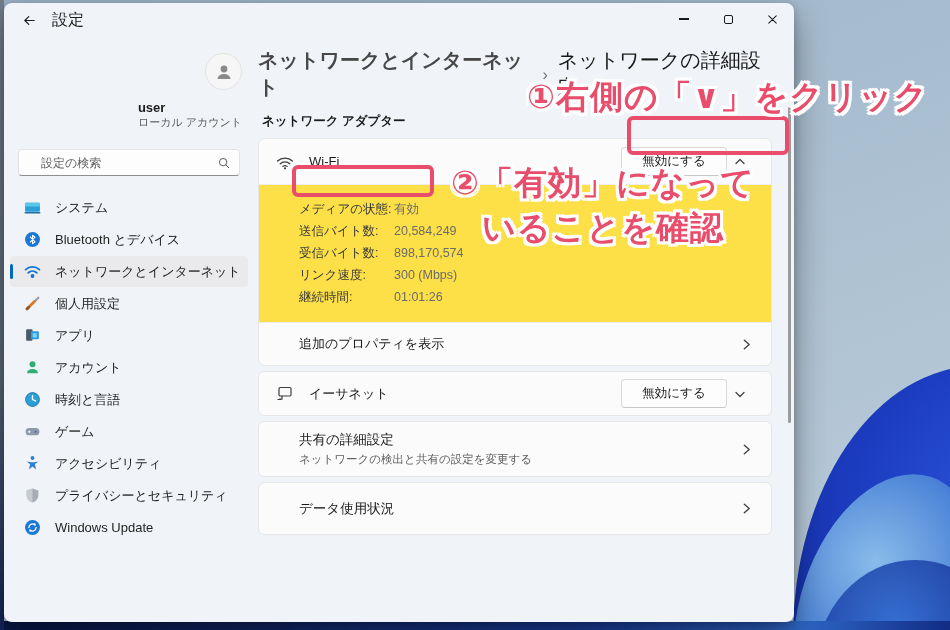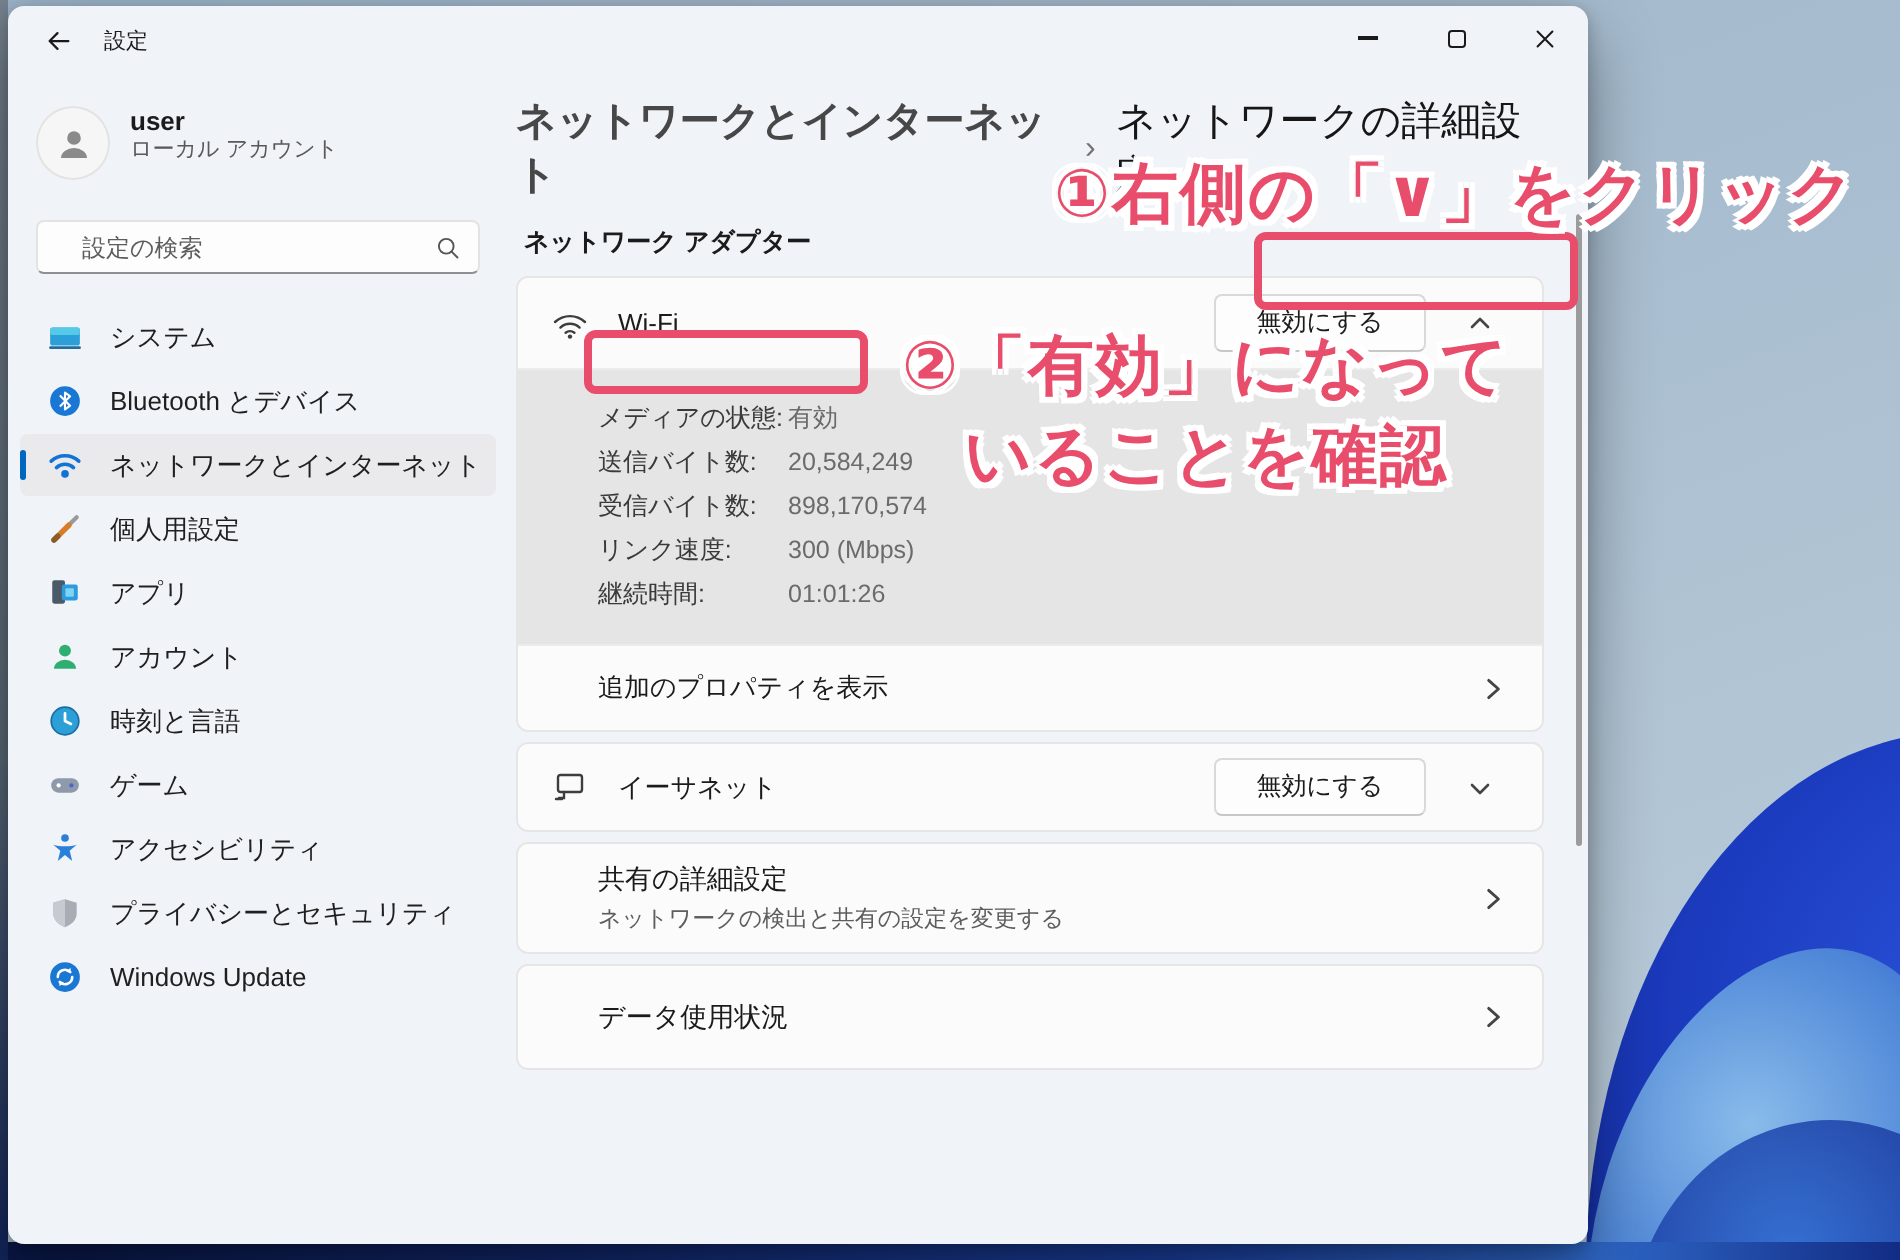--- a/index.html
+++ b/index.html
@@ -18,29 +18,29 @@
       background:linear-gradient(90deg,#0a1848 0%,#11276b 30%,#1b3f9e 62%,#2f68c8 84%,#122c84 100%); }
   .left-strip { position:absolute; left:0; top:0; width:4px; height:630px;
       background:linear-gradient(#75828f 0%,#5c6b7a 60%,#12255c 100%); }
 
   
   .window { position:absolute; left:4px; top:3px; width:790px; height:619px; border-radius:8px;
       background:#f0f3f8; box-shadow:0 14px 34px rgba(0,0,0,.38),0 2px 8px rgba(0,0,0,.22); overflow:hidden; }
 
   .titlebar { position:absolute; top:0; left:0; right:0; height:34px; display:flex; align-items:center; }
   .back-btn { width:34px; height:30px; margin-left:8px; display:flex; align-items:center; justify-content:center; border-radius:4px; }
-  .app-title { font-size:11px; color:#1b1b1b; margin-left:6px; }
+  .app-title { font-size:16px; color:#1b1b1b; margin-left:6px; }
   .win-controls { margin-left:auto; display:flex; height:100%; }
   .wc { width:44px; height:32px; display:flex; align-items:center; justify-content:center; }
   .min-bar { width:10px; height:1.5px; background:#1a1a1a; }
   .max-box { width:9px; height:9px; border:1.2px solid #1a1a1a; border-radius:2px; }
 
   
   .sidebar { position:absolute; left:0; top:34px; width:250px; bottom:0; }
-  .user-block { display:flex; align-items:flex-start; gap:10px; margin:16px 12px 0 14px; }
+  .user-block { display:flex; align-items:flex-end; gap:10px; margin:16px 12px 0 14px;flex-direction:column; }
   .avatar { width:37px; height:37px; border-radius:50%; background:#f6f6f6; display:flex; align-items:center; justify-content:center; box-shadow:0 0 0 1px #e3e3e3 inset; }
   .user-name { font-size:13px; font-weight:bold; color:#1b1b1b; line-height:15px; }
   .user-type { font-size:11px; color:#595959; line-height:14px; }
   .search-box { margin:20px 14px 0 14px; height:27px; background:#fdfdfd; border:1px solid #e3e3e3; border-bottom:1.5px solid #8f8f8f; border-radius:4px; display:flex; align-items:center; padding:0 8px 0 22px; }
   .search-box input { border:none; outline:none; background:transparent; flex:1; font-size:12px; color:#333; font-family:inherit; }
   .search-box input::placeholder { color:#5d5d5d; }
   .nav { margin:16px 6px 0 6px; }
   .nav-item { position:relative; height:31px; display:flex; align-items:center; gap:14px; padding-left:14px; border-radius:4px; margin-bottom:1px;text-align:right; }
   .nav-item.selected { background:#eaeaec; }
   .nav-item.selected .accent { position:absolute; left:0; top:8px; width:3px; height:15px; border-radius:2px; background:#0067c0; }
@@ -53,25 +53,25 @@
   .bc-parent { font-size:20px; font-weight:600; color:#474747; }
   .bc-sep { font-size:16px; color:#737373; padding-top:2px; }
   .bc-current { font-size:20px; font-weight:normal; color:#161616; }
   .section-title { font-size:12.5px; font-weight:bold; color:#1b1b1b; margin:8px 0 8px 4px; }
 
   .card { background:#fbfbfb; border:1px solid #e6e6e6; border-radius:6px; margin-bottom:5px; overflow:hidden; }
   .card-row { display:flex; align-items:center; min-height:43px; padding:0 18px 0 16px; }
   .card-row + .card-row, .detail-block + .card-row { border-top:1px solid #ececec; }
   .adapter-icon { width:20px; height:20px; margin-right:14px; display:flex; align-items:center; justify-content:center; }
   .adapter-name { font-size:13px; color:#1b1b1b; }
-  .row-right { margin-left:auto; display:flex; align-items:center; gap:14px; }
+  .row-right { margin-left:auto; display:flex; align-items:center; }
   .btn { background:#fdfdfd; border:1px solid #d9d9d9; border-bottom-color:#c7c7c7; border-radius:4px; font-size:12.5px; color:#1b1b1b; padding:5px 0; width:106px; text-align:center; font-family:inherit; }
   .chev-btn { width:26px; height:26px; display:flex; align-items:center; justify-content:center; border-radius:4px; }
 
-  .detail-block { background:#e5e5e5; border-top:1px solid #ececec; padding:13px 16px 14px 40px; }
+  .detail-block { background:#fde047; border-top:1px solid #ececec; padding:13px 16px 14px 40px; }
   .detail-row { display:flex; font-size:12.5px; line-height:22px; }
   .detail-label { width:95px; color:#3a3a3a; }
   .detail-value { color:#6b6b6b; }
 
   .sub-row { padding-left:40px; }
   .sub-label { font-size:13px; color:#1b1b1b; }
   .two-line { flex-direction:column; align-items:flex-start; justify-content:center; padding-top:9px; padding-bottom:9px; }
   .item-title { font-size:13.5px; color:#1b1b1b; }
   .item-sub { font-size:11.5px; color:#5d5d5d; margin-top:3px; }
   .other-card .card-row { padding-left:40px; min-height:51px; }

